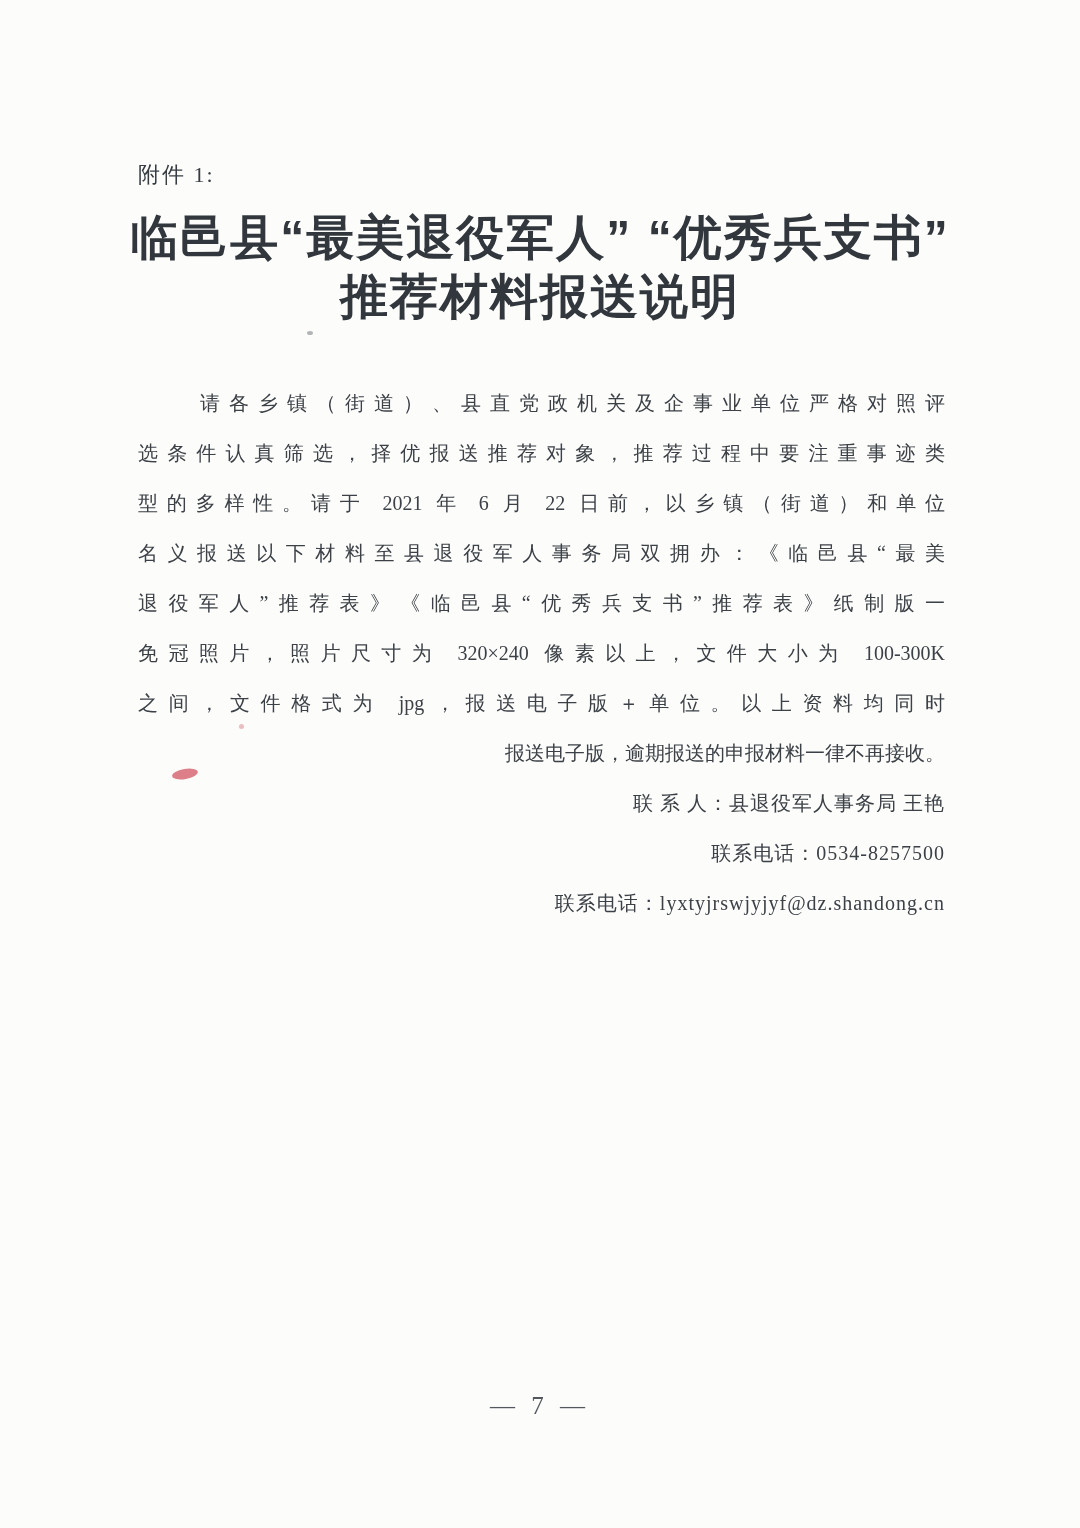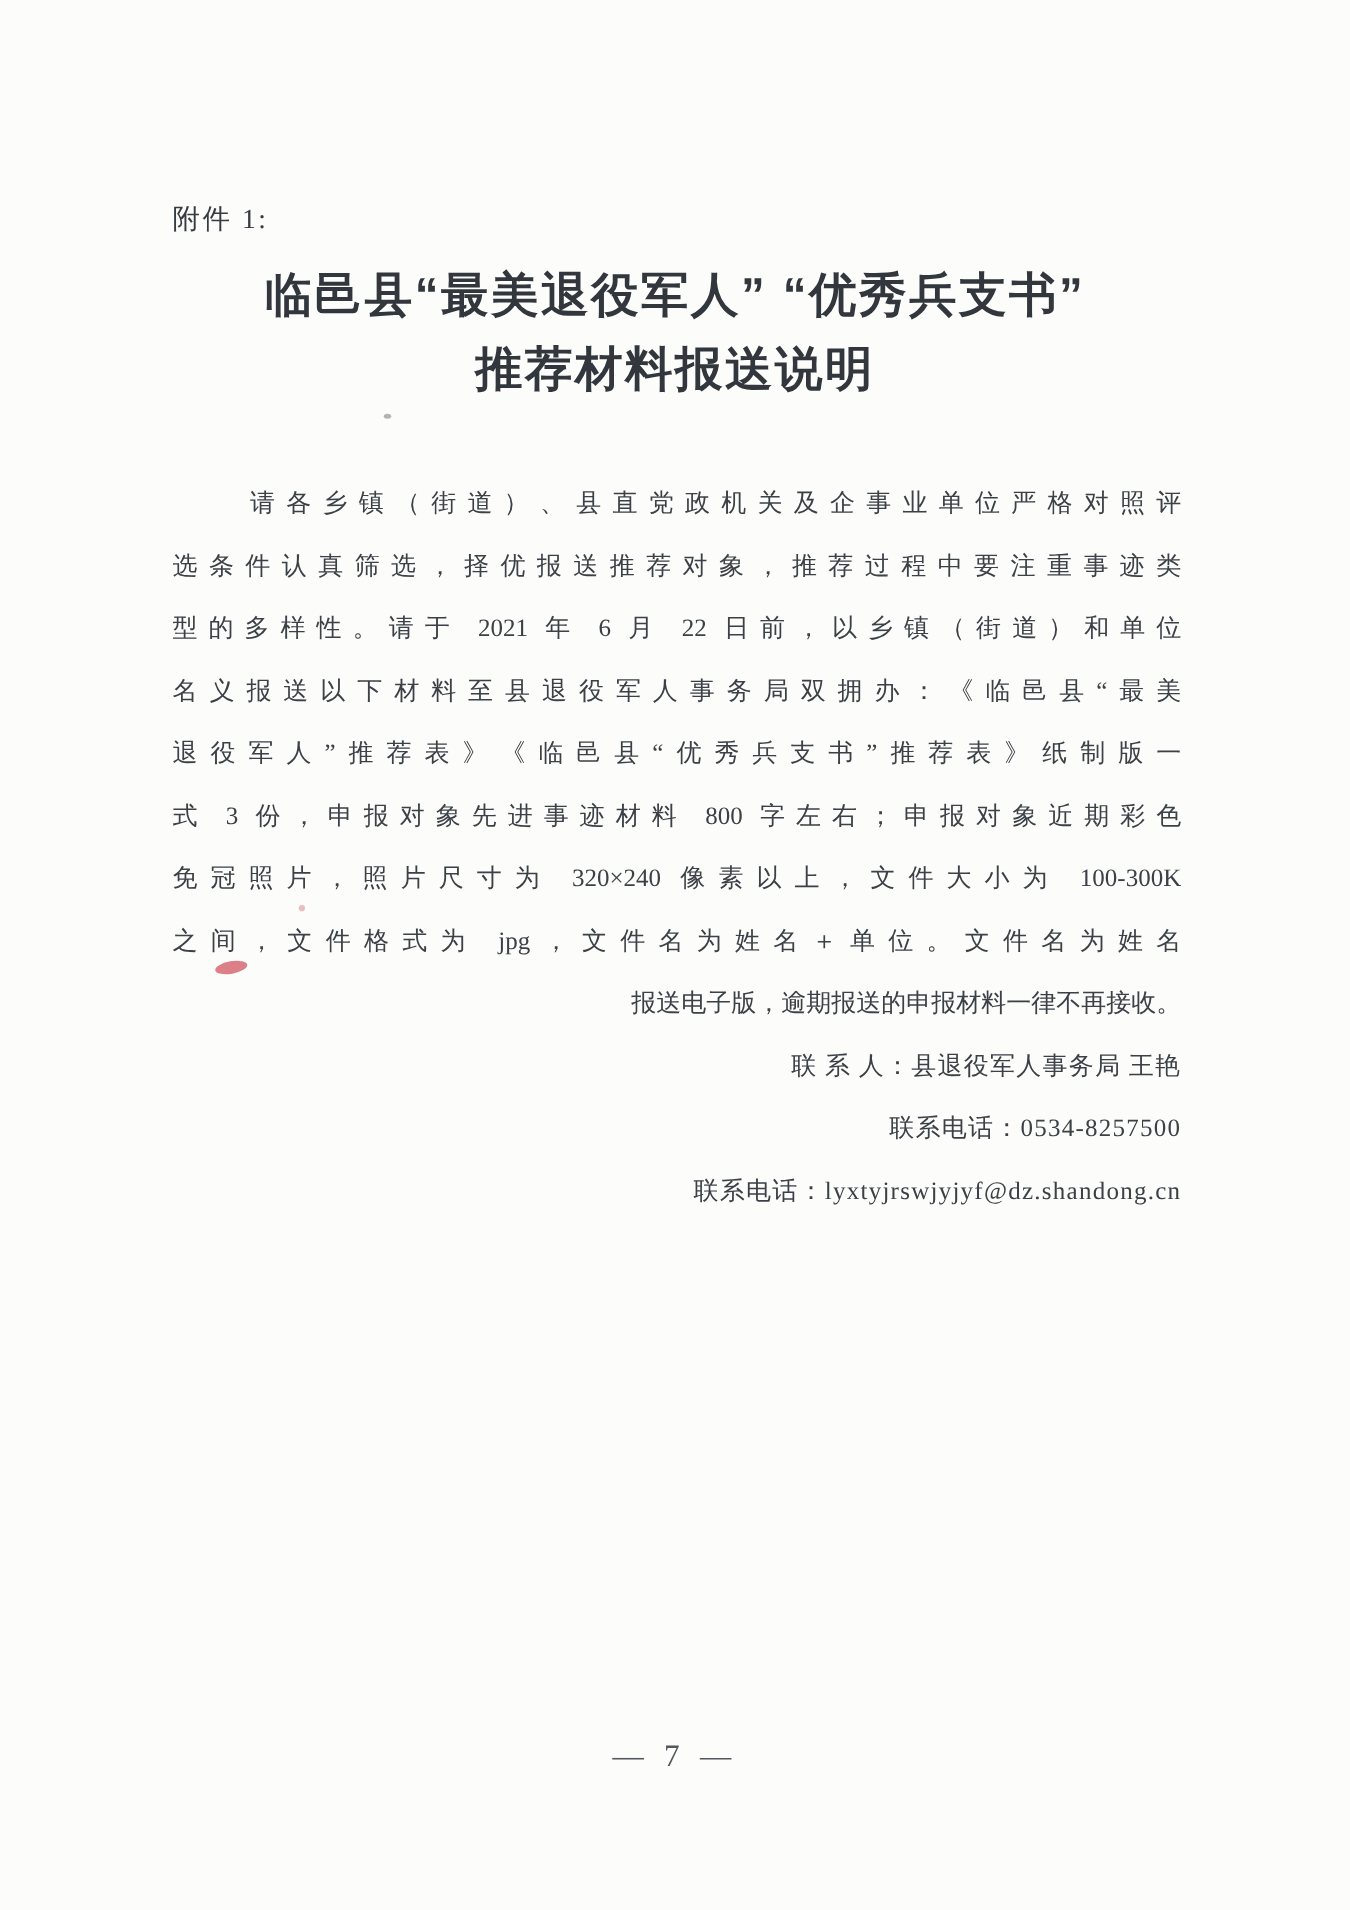--- a/index.html
+++ b/index.html
@@ -21,21 +21,21 @@
     font-size:22px;
     letter-spacing:2px;
     color:#363c42;
   }
   .doc-title{
     position:absolute;
     left:90px;right:90px;top:208px;
     text-align:center;
     font-family:"Liberation Sans","DejaVu Sans",sans-serif;
     font-weight:bold;
-    font-size:38px;
+    font-size:48px;
     line-height:59px;
     color:#31373d;
     letter-spacing:2px;
   }
   .body-text{
     position:absolute;
     left:138px;top:378px;
     width:807px;
     font-size:20px;
     line-height:50px;
@@ -89,23 +89,22 @@
     <div>临邑县“最美退役军人” “优秀兵支书”</div>
     <div>推荐材料报送说明</div>
   </div>
 
   <div class="body-text">
     <div class="line jline indent">请各乡镇（街道）、县直党政机关及企事业单位严格对照评</div>
     <div class="line jline">选条件认真筛选，择优报送推荐对象，推荐过程中要注重事迹类</div>
     <div class="line jline">型的多样性。请于 2021 年 6 月 22 日前，以乡镇（街道）和单位</div>
     <div class="line jline">名义报送以下材料至县退役军人事务局双拥办：《临邑县“最美</div>
     <div class="line jline">退役军人”推荐表》《临邑县“优秀兵支书”推荐表》纸制版一</div>
-    <div class="line jline">式 3 份，申报对象先进事迹材料 800 字左右；申报对象近期彩色</div>
     <div class="line jline">免冠照片，照片尺寸为 320×240 像素以上，文件大小为 100-300K</div>
-    <div class="line jline">之间，文件格式为 jpg，文件名为姓名＋单位。文件名为姓名</div>
+    <div class="line jline">之间，文件格式为 jpg，报送电子版＋单位。以上资料均同时</div>
     <div class="line lline">报送电子版，逾期报送的申报材料一律不再接收。</div>
     <div class="line lline contact-line">联 系 人：县退役军人事务局  王艳</div>
     <div class="line lline contact-line">联系电话：0534-8257500</div>
     <div class="line lline contact-line">联系电话：lyxtyjrswjyjyf@dz.shandong.cn</div>
   </div>
 
   <div class="stain-red"></div>
   <div class="speck-pink"></div>
   <div class="speck-gray"></div>
 

